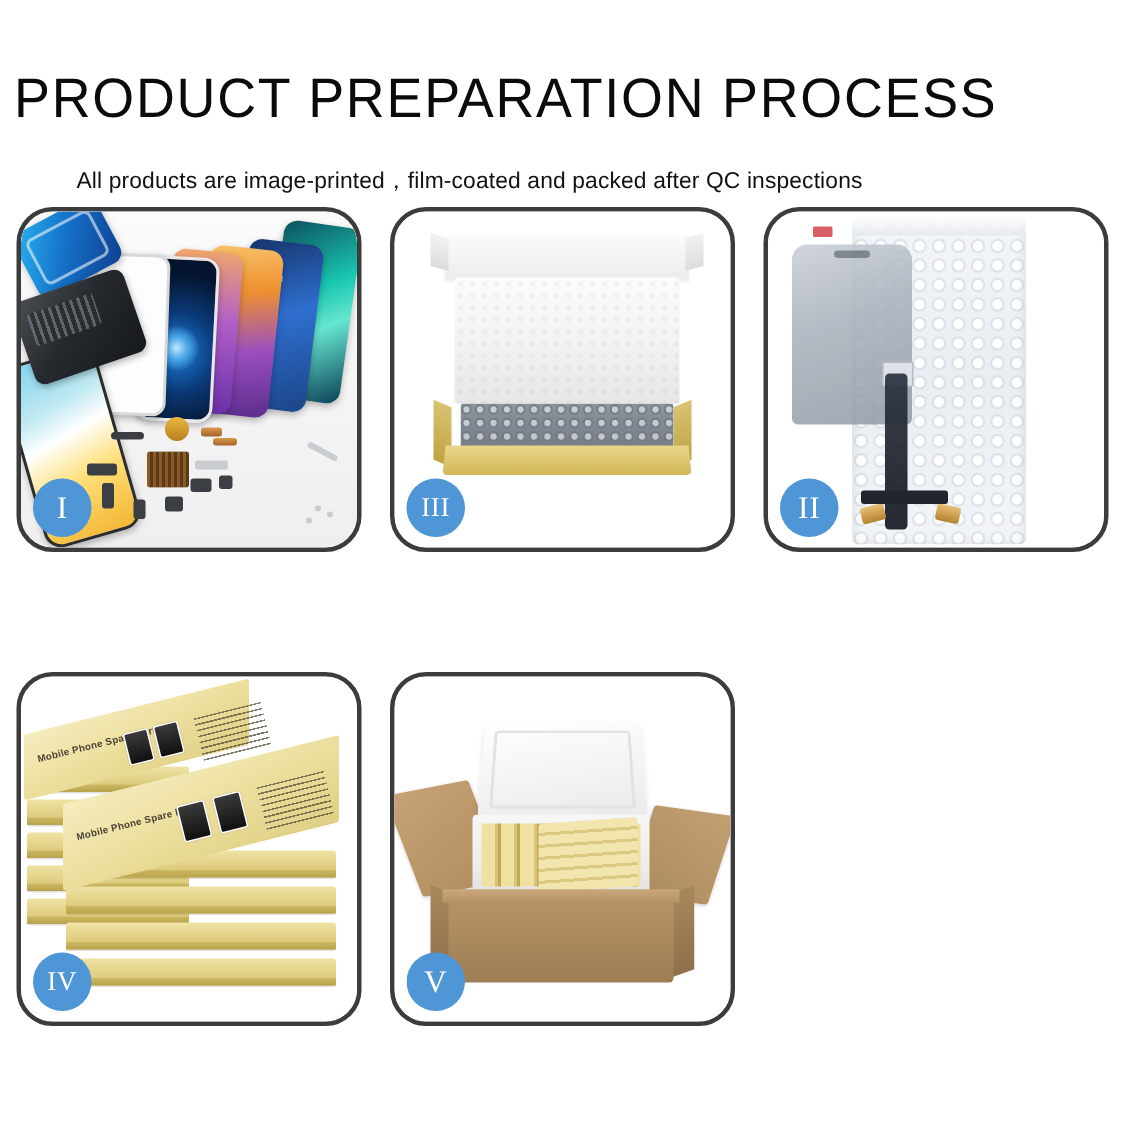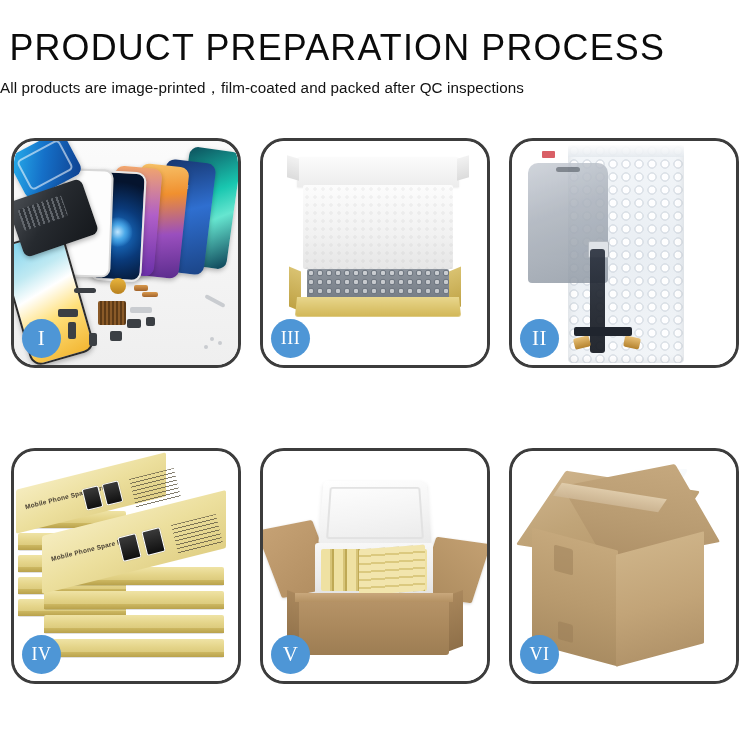--- a/index.html
+++ b/index.html
@@ -11,41 +11,41 @@
     width: 750px;
     height: 750px;
     overflow: hidden;
     font-family: "Liberation Sans", sans-serif;
     position: relative;
   }
 
   
   .header {
     width: 626px;
-    padding-top: 29px;
-    text-align: left;
+    padding-top: 47px;
+    text-align: center;
   }
   .page-title {
     font-family: "Liberation Sans Narrow", "Liberation Sans", sans-serif;
     font-size: 37px;
     font-weight: 400;
     letter-spacing: 1.2px;
     color: #0b0b0b;
     line-height: 1;
     margin: 0;
     transform: scaleX(0.97);
     white-space: nowrap;
   }
   .page-subtitle {
     font-family: "Liberation Sans", sans-serif;
     font-size: 15.2px;
     font-weight: 400;
     letter-spacing: 0.1px;
     color: #121212;
-    margin: 0;
+    margin: 14px;
     padding-top: 12px;
     white-space: nowrap;
   }
 
   
   .grid {
     position: absolute;
     left: 11px;
     top: 138px;
     width: 728px;
@@ -596,27 +596,14 @@
       <div class="v-foambase"></div>
       <div class="v-gold"></div>
       <div class="v-gold2"></div>
       <div class="v-bodyL"></div>
       <div class="v-bodyR"></div>
       <div class="v-body"></div>
     </div>
     <div class="badge">V</div>
   </div>
 
-  <div class="panel">
-    <div class="panel-inner p6">
-      <div class="c-sheen"></div>
-      <div class="c-top"></div>
-      <div class="c-top2"></div>
-      <div class="c-tape"></div>
-      <div class="c-face-l"></div>
-      <div class="c-face-r"></div>
-      <div class="c-tab-a"></div>
-      <div class="c-tab-b"></div>
-    </div>
-    <div class="badge wide">VI</div>
-  </div>
 
 </div>
 
 </body></html>

